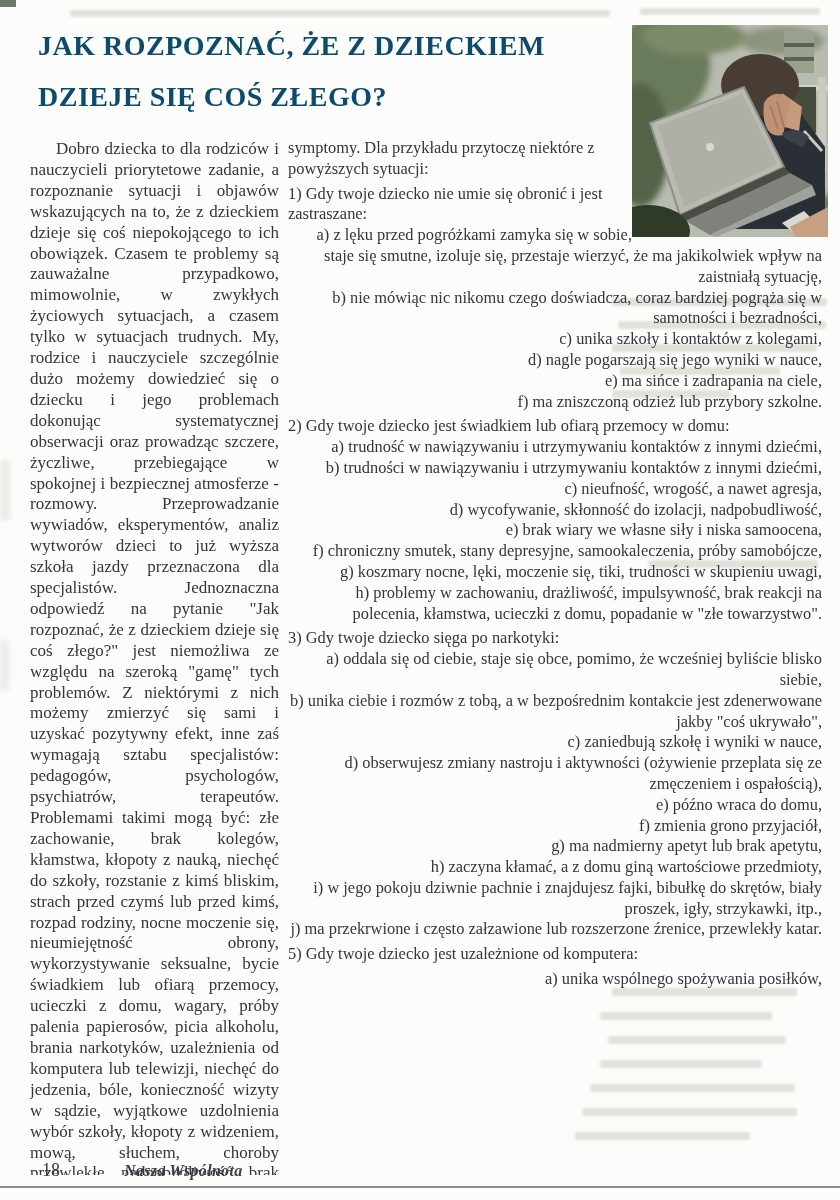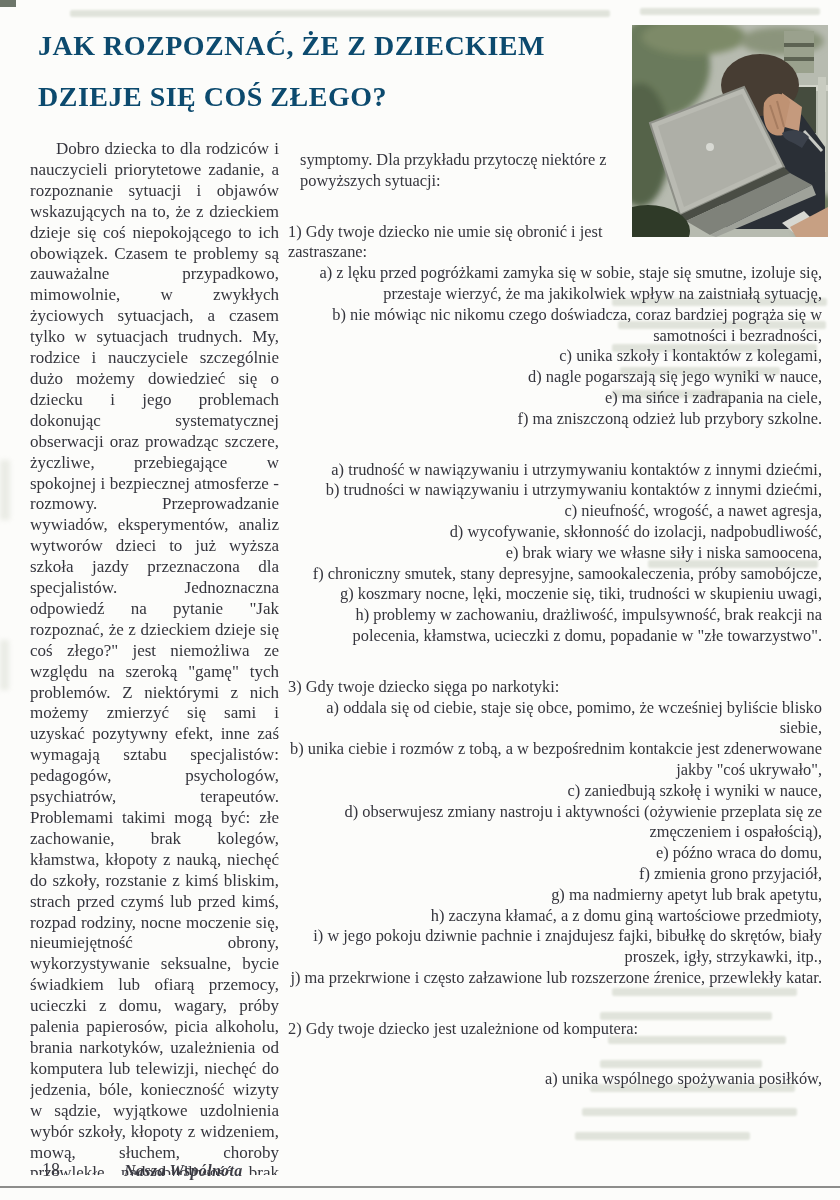--- a/index.html
+++ b/index.html
@@ -13,22 +13,22 @@
   
   .photo{position:absolute;left:632px;top:25px;width:196px;height:212px;overflow:hidden;}
   .photo svg{display:block;}
   
   .col-left{position:absolute;left:30px;top:139px;width:249px;height:1036px;overflow:hidden;
             font-size:17px;line-height:20.9px;text-align:justify;}
   .col-left p{margin:0;text-indent:26px;}
   .col-right{position:absolute;left:288px;top:138px;width:534px;height:1040px;overflow:hidden;
              font-size:16.4px;line-height:20.8px;text-align:left;}
   .photo-spacer{float:right;width:190px;height:104px;}
-  .intro{margin:12px;white-space:pre-line;}
-  .section{margin-top:30px;}
+  .intro{margin:0;white-space:pre-line;}
+  .section{margin-top:4px;}
   .sec-heading{margin:0;}
   .sec-items{white-space:pre-line;text-align:right;}
   
   .footer{position:absolute;left:0;top:1160px;width:840px;height:40px;}
   .footer-rule{position:absolute;left:0;top:26px;width:840px;height:2px;background:#8d8d8b;}
   .page-number{position:absolute;left:42px;top:0;font-size:18px;color:#3c3c44;}
   .magazine-name{position:absolute;left:88px;top:2px;font-size:16px;font-weight:bold;
                  font-style:italic;color:#3c3c44;letter-spacing:.3px;margin-left:36px;}
   
   .bleed{position:absolute;background:#a3ad96;opacity:.30;filter:blur(1px);border-radius:2px;}
@@ -117,20 +117,21 @@
     <div class="section">
       <p class="sec-heading">1) Gdy twoje dziecko nie umie się obronić i jest zastraszane:</p>
       <div class="sec-items">a) z lęku przed pogróżkami zamyka się w sobie, staje się smutne, izoluje się, przestaje wierzyć, że ma jakikolwiek wpływ na zaistniałą sytuację,
 b) nie mówiąc nic nikomu czego doświadcza, coraz bardziej pogrąża się w samotności i bezradności,
 c) unika szkoły i kontaktów z kolegami,
 d) nagle pogarszają się jego wyniki w nauce,
 e) ma sińce i zadrapania na ciele,
 f) ma zniszczoną odzież lub przybory szkolne.</div>
     </div>
     <div class="section">
+      <p class="sec-heading">2) Gdy twoje dziecko jest świadkiem lub ofiarą przemocy w domu:</p>
       <div class="sec-items">a) trudność w nawiązywaniu i utrzymywaniu kontaktów z innymi dziećmi,
 b) trudności w nawiązywaniu i utrzymywaniu kontaktów z innymi dziećmi,
 c) nieufność, wrogość, a nawet agresja,
 d) wycofywanie, skłonność do izolacji, nadpobudliwość,
 e) brak wiary we własne siły i niska samoocena,
 f) chroniczny smutek, stany depresyjne, samookaleczenia, próby samobójcze,
 g) koszmary nocne, lęki, moczenie się, tiki, trudności w skupieniu uwagi,
 h) problemy w zachowaniu, drażliwość, impulsywność, brak reakcji na polecenia, kłamstwa, ucieczki z domu, popadanie w "złe towarzystwo".</div>
     </div>
     <div class="section">
@@ -140,21 +141,21 @@
 c) zaniedbują szkołę i wyniki w nauce,
 d) obserwujesz zmiany nastroju i aktywności (ożywienie przeplata się ze zmęczeniem i ospałością),
 e) późno wraca do domu,
 f) zmienia grono przyjaciół,
 g) ma nadmierny apetyt lub brak apetytu,
 h) zaczyna kłamać, a z domu giną wartościowe przedmioty,
 i) w jego pokoju dziwnie pachnie i znajdujesz fajki, bibułkę do skrętów, biały proszek, igły, strzykawki, itp.,
 j) ma przekrwione i często załzawione lub rozszerzone źrenice, przewlekły katar.</div>
     </div>
     <div class="section">
-      <p class="sec-heading">2) Gdy twoje dziecko jest uzależnione od komputera:</p>
+      <p class="sec-heading">5) Gdy twoje dziecko jest uzależnione od komputera:</p>
     </div>
     <div class="section">
       <div class="sec-items">a) unika wspólnego spożywania posiłków,</div>
     </div>
   </div>
 
   <div class="footer">
     <span class="page-number">18</span>
     <span class="magazine-name">Nasza Wspólnota</span>
     <div class="footer-rule"></div>

